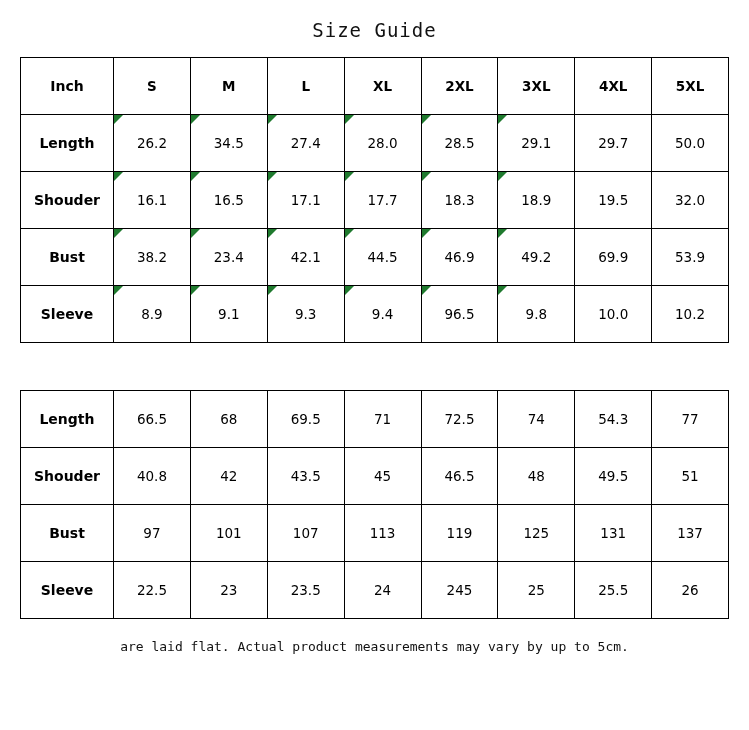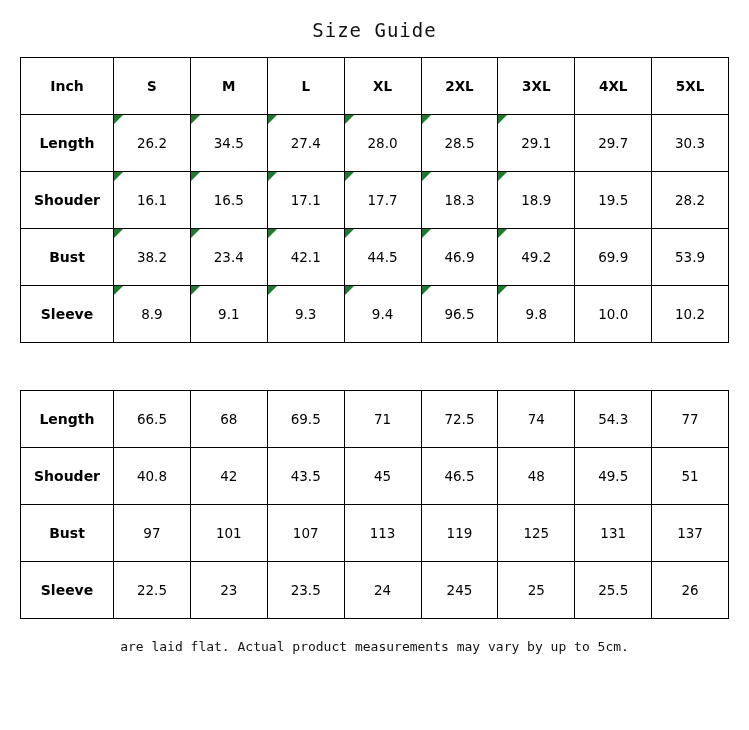--- a/index.html
+++ b/index.html
@@ -114,32 +114,32 @@
       </tr>
       <tr>
         <td class="rowhead">Length</td>
         <td class="marked">26.2</td>
         <td class="marked">34.5</td>
         <td class="marked">27.4</td>
         <td class="marked">28.0</td>
         <td class="marked">28.5</td>
         <td class="marked">29.1</td>
         <td>29.7</td>
-        <td>30.3</td>
+        <td>50.0</td>
       </tr>
       <tr>
         <td class="rowhead">Shouder</td>
         <td class="marked">16.1</td>
         <td class="marked">16.5</td>
         <td class="marked">17.1</td>
         <td class="marked">17.7</td>
         <td class="marked">18.3</td>
         <td class="marked">18.9</td>
         <td>19.5</td>
-        <td>28.2</td>
+        <td>32.0</td>
       </tr>
       <tr>
         <td class="rowhead">Bust</td>
         <td class="marked">38.2</td>
         <td class="marked">23.4</td>
         <td class="marked">42.1</td>
         <td class="marked">44.5</td>
         <td class="marked">46.9</td>
         <td class="marked">49.2</td>
         <td>69.9</td>

